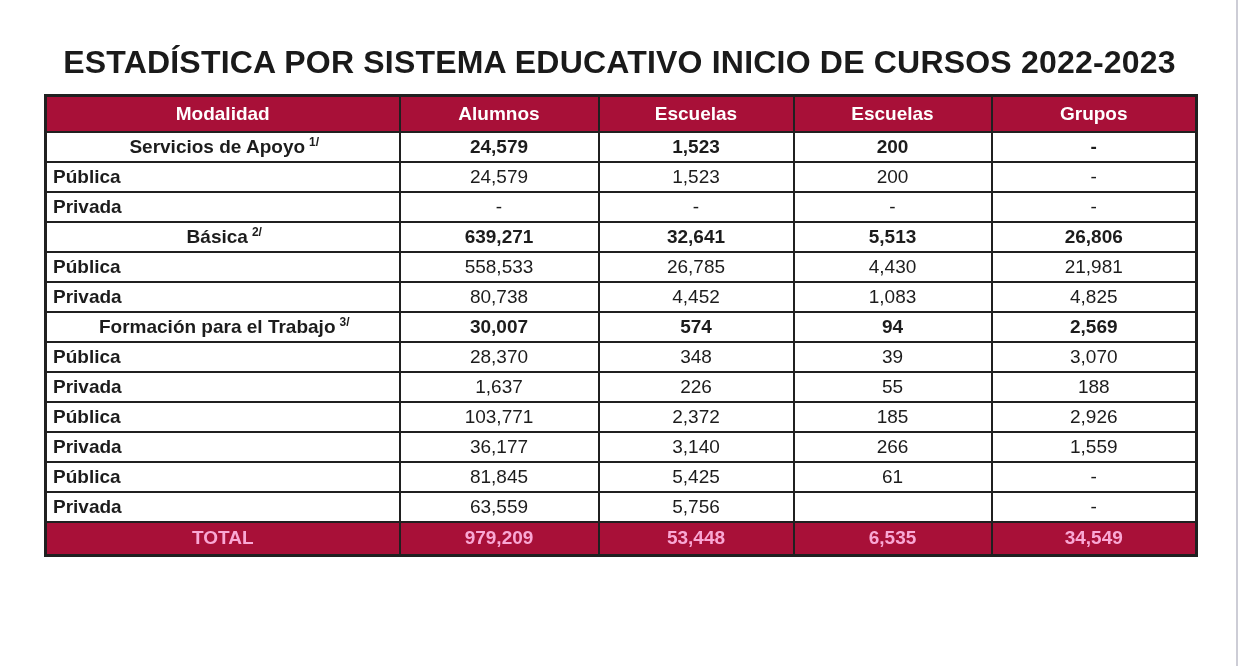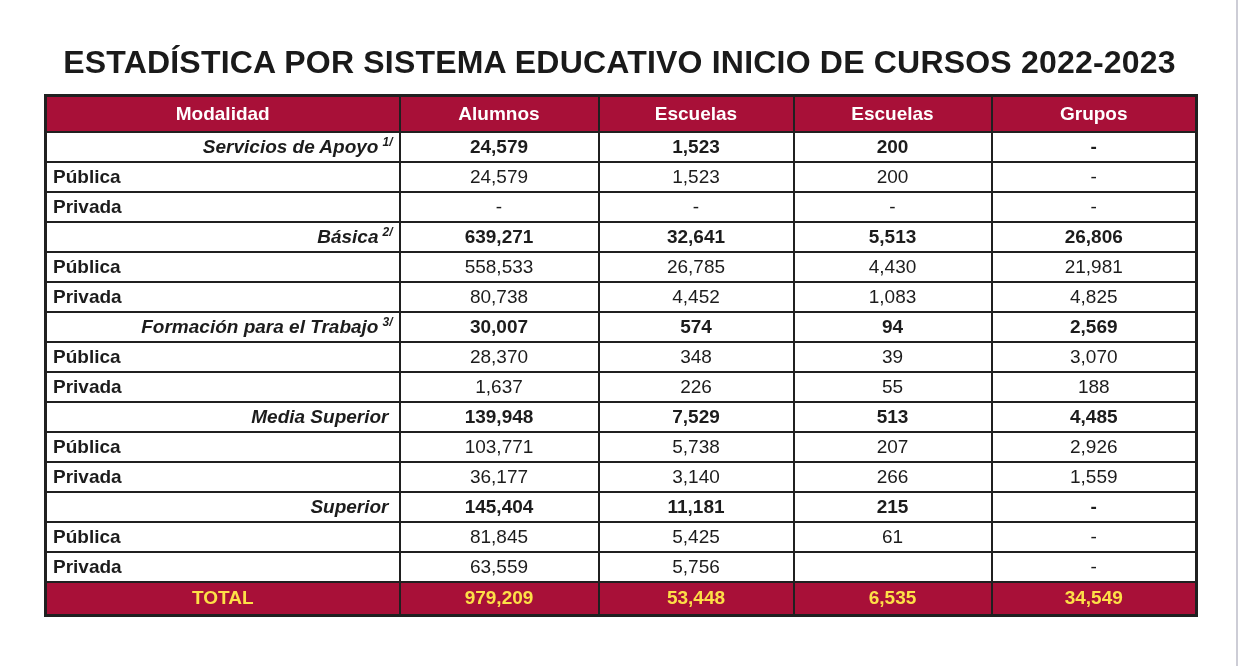--- a/index.html
+++ b/index.html
@@ -51,40 +51,39 @@
     color:#ffffff;
     font-weight:bold;
     height:36px;
   }
   table.stats tbody td{
     height:30px;
     color:#1c1c1c;
     background:#ffffff;
   }
   tr.category td.label-cell{
-    text-align:right;
+    text-align:center;
     font-weight:bold;
     padding-left:9px;
-    font-style:italic;
   }
   tr.category td.num{font-weight:bold;}
   tr.sub td.label-cell{
     text-align:left;
     font-weight:bold;
     padding-right:8px;
   }
   tr.sub td.num{font-weight:normal;}
   sup.fn{
     font-size:12px;
     font-weight:bold;
     margin-left:4px;
   }
   table.stats tfoot td{
     background:var(--accent);
-    color:#fde047;
+    color:#f9a8d4;
     font-weight:bold;
     height:34px;
   }
 </style>
 </head>
 <body>
 
 <h1 class="page-title">ESTADÍSTICA POR SISTEMA EDUCATIVO INICIO DE CURSOS 2022-2023</h1>
 
 <table class="stats">
@@ -161,47 +160,33 @@
     <td class="num">39</td>
     <td class="num">3,070</td>
   </tr>
       <tr class="sub">
     <td class="label-cell"><span class="lbl">Privada</span><sup class="fn"></sup></td>
     <td class="num">1,637</td>
     <td class="num">226</td>
     <td class="num">55</td>
     <td class="num">188</td>
   </tr>
-      <tr class="category">
-    <td class="label-cell"><span class="lbl">Media Superior</span><sup class="fn"></sup></td>
-    <td class="num">139,948</td>
-    <td class="num">7,529</td>
-    <td class="num">513</td>
-    <td class="num">4,485</td>
-  </tr>
       <tr class="sub">
     <td class="label-cell"><span class="lbl">Pública</span><sup class="fn"></sup></td>
     <td class="num">103,771</td>
-    <td class="num">5,738</td>
-    <td class="num">207</td>
+    <td class="num">2,372</td>
+    <td class="num">185</td>
     <td class="num">2,926</td>
   </tr>
       <tr class="sub">
     <td class="label-cell"><span class="lbl">Privada</span><sup class="fn"></sup></td>
     <td class="num">36,177</td>
     <td class="num">3,140</td>
     <td class="num">266</td>
     <td class="num">1,559</td>
-  </tr>
-      <tr class="category">
-    <td class="label-cell"><span class="lbl">Superior</span><sup class="fn"></sup></td>
-    <td class="num">145,404</td>
-    <td class="num">11,181</td>
-    <td class="num">215</td>
-    <td class="num">-</td>
   </tr>
       <tr class="sub">
     <td class="label-cell"><span class="lbl">Pública</span><sup class="fn"></sup></td>
     <td class="num">81,845</td>
     <td class="num">5,425</td>
     <td class="num">61</td>
     <td class="num">-</td>
   </tr>
       <tr class="sub">
     <td class="label-cell"><span class="lbl">Privada</span><sup class="fn"></sup></td>

